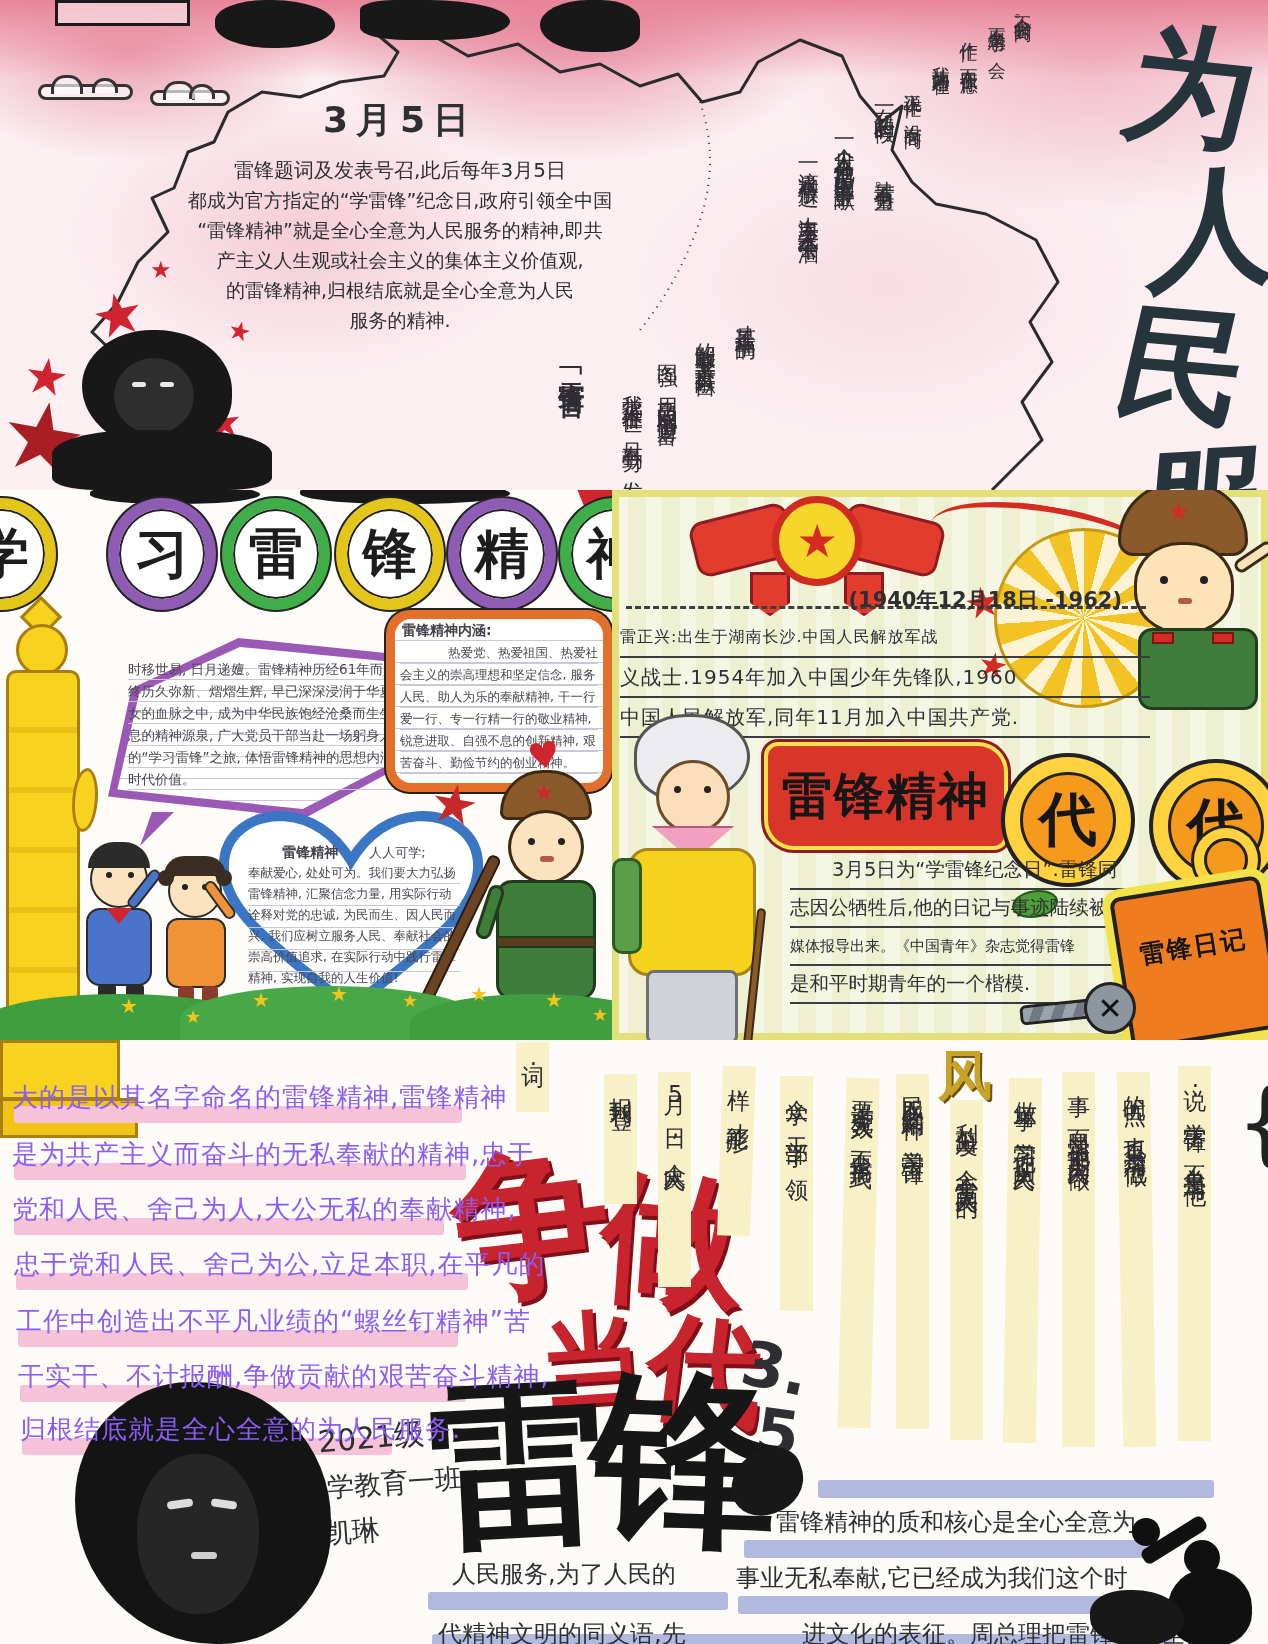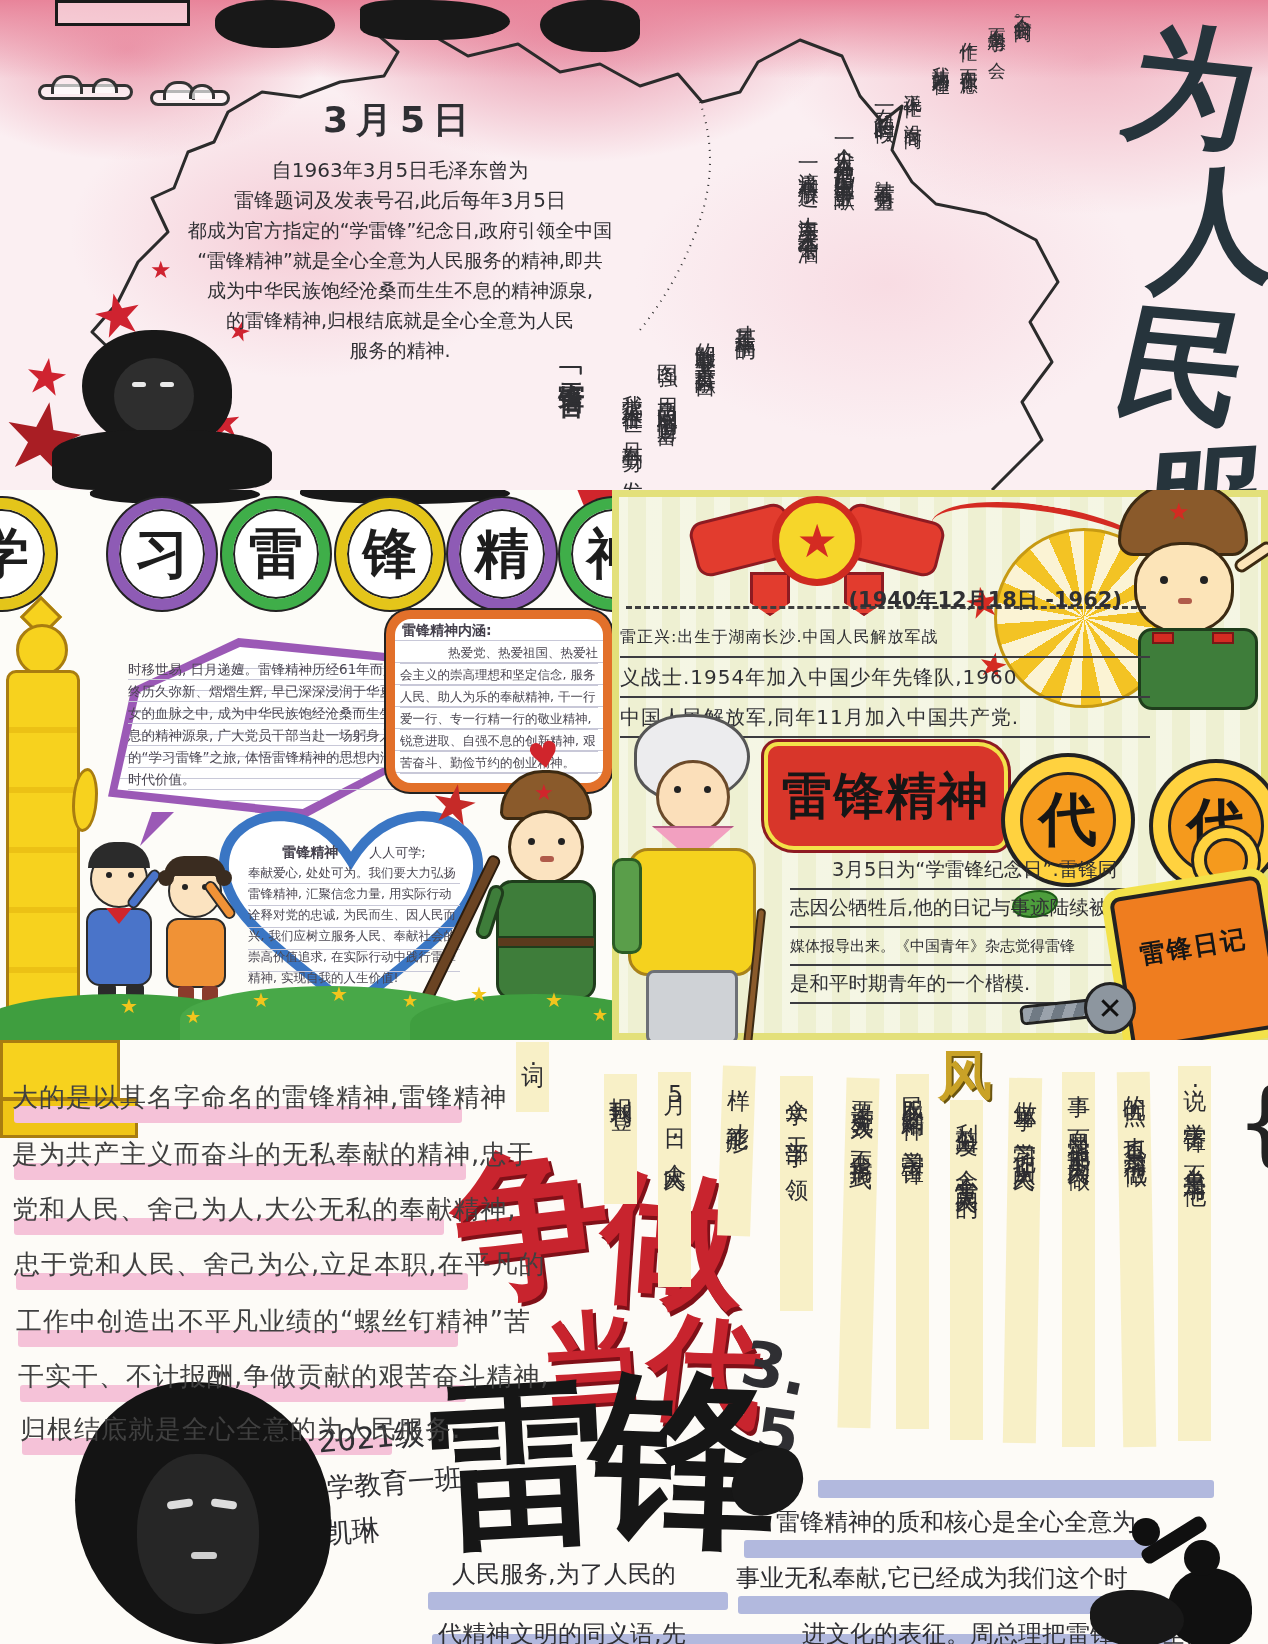--- a/index.html
+++ b/index.html
@@ -37,21 +37,21 @@
 .lavbar{position:absolute;background:#b2b9de;height:18px;border-radius:3px}
 
 #sec-mr{left:612px;top:490px;width:656px;height:550px;
 background:repeating-linear-gradient(to right,rgba(255,255,255,.4) 0 16px,rgba(255,255,255,0) 16px 34px),#eef0d2;
 box-shadow:inset 0 0 0 7px #e3e07a}
 .flower{position:absolute;border-radius:50%;background:#f59a1d;border:3px solid #222;box-shadow:0 0 0 15px #ffd23f,0 0 0 19px #222;display:flex;align-items:center;justify-content:center}
 .flower b{font-size:58px;color:#161616}
 .leaf{position:absolute;background:#4d9e3c;border:2px solid #1e5c18;border-radius:60% 40% 60% 40%}
 
 #sec-bot{left:0;top:1040px;width:1268px;height:604px;background:#fdfbf7}
-.pline{position:absolute;font-size:26px;letter-spacing:1px;color:#404040;white-space:nowrap;z-index:3}
+.pline{position:absolute;font-size:26px;letter-spacing:1px;color:#8b5cf6;white-space:nowrap;z-index:3}
 .vcol{position:absolute;writing-mode:vertical-rl;text-orientation:upright;font-size:23px;letter-spacing:4px;color:#2c2c30;background:#f8f0c7;padding:5px 4px;z-index:2;line-height:1.1}
 .redchar{position:absolute;font-weight:bold;color:#c8242e;text-shadow:3px 4px 0 #801018;line-height:1}
 .blkchar{position:absolute;font-weight:bold;color:#161616;line-height:1;z-index:1}
 </style>
 </head>
 <body>
 
 <div id="poster">
 
   <section id="sec-top">
@@ -79,25 +79,24 @@
     <div class="abs" style="left:52px;top:330px;width:220px;height:160px">
       <div class="abs blob" style="left:30px;top:0;width:150px;height:120px;border-radius:48% 52% 45% 55%"></div>
       <div class="abs" style="left:62px;top:28px;width:80px;height:76px;background:#2e2e2e;border-radius:50%"></div>
       <div class="abs" style="left:80px;top:52px;width:14px;height:5px;background:#e9e9e9;border-radius:3px"></div>
       <div class="abs" style="left:108px;top:52px;width:14px;height:5px;background:#e9e9e9;border-radius:3px"></div>
       <div class="abs blob" style="left:0;top:100px;width:220px;height:60px;border-radius:40% 40% 20% 20%"></div>
     </div>
 
     <div class="abs" style="left:160px;top:96px;width:480px;text-align:center">
       <div class="hw" style="font-size:36px;font-weight:bold;letter-spacing:8px;margin-bottom:10px">3月5日</div>
-      <div class="hw" style="font-size:20px;line-height:30px">自1963年3月5日毛泽东曾为</div>
       <div class="hw" style="font-size:20px;line-height:30px">雷锋题词及发表号召,此后每年3月5日</div>
       <div class="hw" style="font-size:19px;line-height:30px">都成为官方指定的“学雷锋”纪念日,政府引领全中国</div>
       <div class="hw" style="font-size:19px;line-height:30px">“雷锋精神”就是全心全意为人民服务的精神,即共</div>
-      <div class="hw" style="font-size:19px;line-height:30px">成为中华民族饱经沧桑而生生不息的精神源泉,</div>
+      <div class="hw" style="font-size:19px;line-height:30px">产主义人生观或社会主义的集体主义价值观,</div>
       <div class="hw" style="font-size:19px;line-height:30px">的雷锋精神,归根结底就是全心全意为人民</div>
       <div class="hw" style="font-size:19px;line-height:30px">服务的精神.</div>
     </div>
 
     <div class="abs vtext hw" style="left:556px;top:358px;height:140px;font-size:26px;font-weight:bold">「雷锋名言</div>
 
     <div class="abs vtext hw" style="left:620px;top:378px;height:120px;font-size:21px">我觉得人生在世,只有勤劳,发</div>
     <div class="abs vtext hw" style="left:655px;top:348px;height:150px;font-size:21px">图强,用自己的双手创造财富,</div>
     <div class="abs vtext hw" style="left:693px;top:326px;height:170px;font-size:21px">的解放事业共产主义贡献自</div>
     <div class="abs vtext hw" style="left:733px;top:308px;height:185px;font-size:21px">才是最幸福的。</div>

